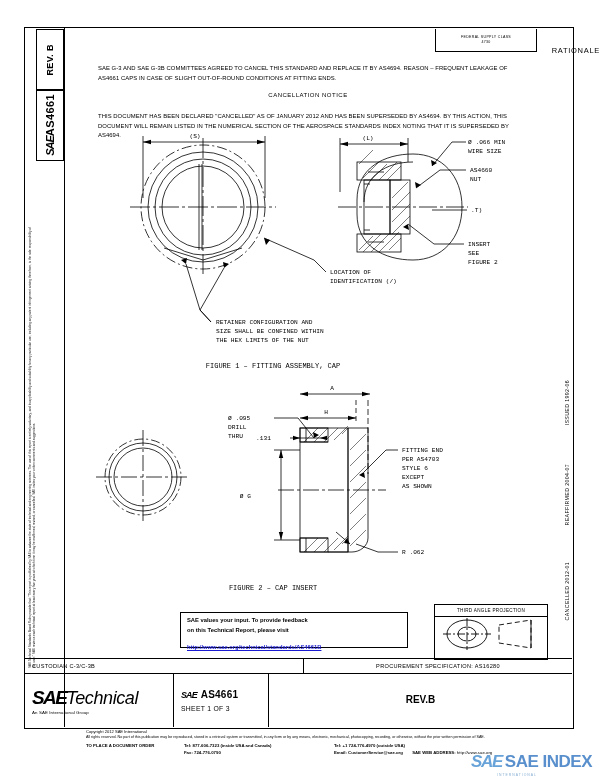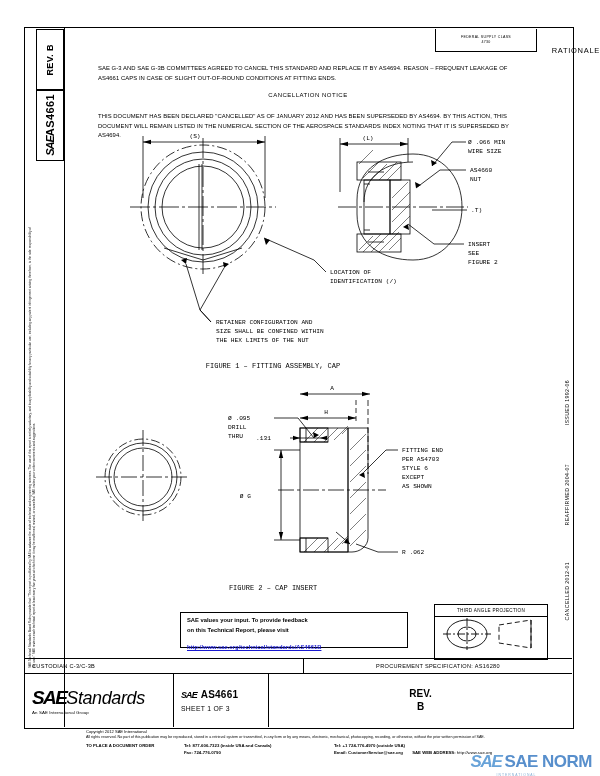--- a/index.html
+++ b/index.html
@@ -64,21 +64,21 @@
   .logo-aero{font-size:18px;font-style:italic;letter-spacing:-.4px;}
   .logo-sub{font-size:4.4px;margin-top:1px;letter-spacing:.1px;}
   #tb-center{width:253px;display:flex;flex-direction:column;}
   #tb-std{height:24px;display:flex;align-items:center;justify-content:center;font-size:11.5px;font-weight:bold;letter-spacing:.3px;border-bottom:1.5px solid #000;}
   #tb-desc{flex:1;display:flex;align-items:center;justify-content:center;font-size:6.6px;letter-spacing:.3px;}
   #tb-num{width:95px;display:flex;flex-direction:column;justify-content:center;padding-left:7px;}
   .num-row{display:flex;align-items:center;gap:4px;}
   .num-sae{font-size:9px;font-weight:bold;font-style:italic;letter-spacing:-.9px;}
   .num-id{font-size:10px;font-weight:bold;letter-spacing:.2px;}
   .num-sheet{font-size:6.8px;margin-top:5px;letter-spacing:.3px;}
-  #tb-rev{flex:1;border-right:none;display:flex;flex-direction:column;align-items:center;justify-content:center;}
+  #tb-rev{flex:1;border-right:none;display:flex;align-items:center;justify-content:center;}
   .rev-l{font-size:10px;font-weight:bold;line-height:1.25;}
 
   
   #footer{position:absolute;left:86px;top:729px;width:430px;}
   .f1{font-size:4.1px;line-height:1.5;}
   .f2{font-size:3.7px;line-height:1.5;}
   #ftab{display:flex;margin-top:2px;font-size:4.3px;font-weight:bold;}
   #ftab .c1{width:98px;}
   #ftab .c2{width:150px;}
   #ftab .c3{flex:1;}
@@ -334,21 +334,21 @@
 
   <div id="cust-row">
     <div id="cust-cell">CUSTODIAN  C-3/C-3B</div>
     <div id="proc-cell">PROCUREMENT SPECIFICATION: AS16280</div>
   </div>
 
   <div id="title-block">
     <div class="tb" id="tb-logo">
       <div class="logo-row">
         <span class="logo-sae">SAE</span>
-        <span class="logo-aero">Standards</span>
+        <span class="logo-aero">Technical</span>
       </div>
       <div class="logo-sub">An SAE International Group</div>
     </div>
     <div class="tb" id="tb-num">
       <div class="num-row">
         <span class="num-sae">SAE</span>
         <span class="num-id">AS4661</span>
       </div>
       <div class="num-sheet">SHEET 1 OF 3</div>
     </div>
@@ -373,18 +373,18 @@
           <span>Email: CustomerService@sae.org</span>
           <span style="margin-left:8px">SAE WEB ADDRESS:</span>
           <span class="fnorm">http://www.sae.org</span>
         </div>
       </div>
     </div>
   </div>
 
   <div id="watermark">
     <span class="wm-sae">SAE</span>
-    <span class="wm-norm">SAE NORM</span>
+    <span class="wm-norm">SAE INDEX</span>
     <span class="wm-sub">INTERNATIONAL</span>
   </div>
 
  </div>
 </div>
 
 </body></html>

